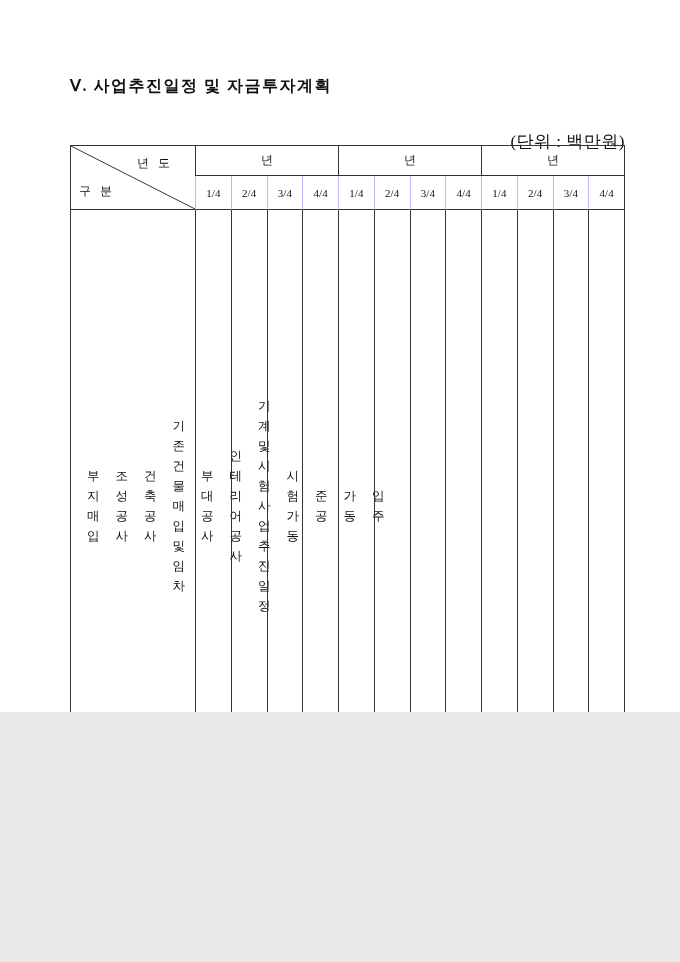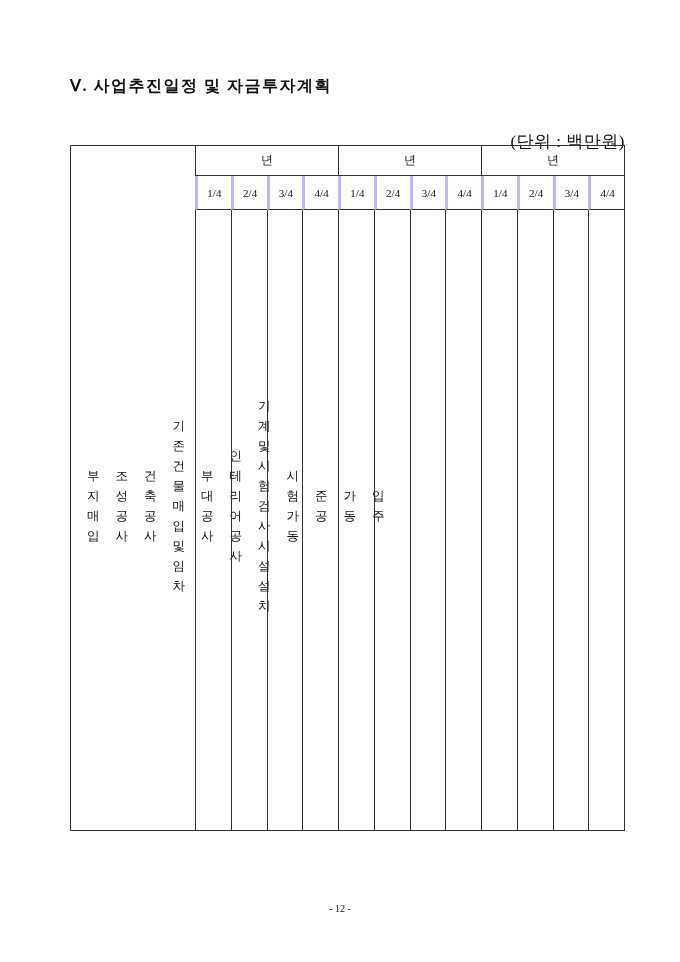--- a/index.html
+++ b/index.html
@@ -1,20 +1,20 @@
 <!DOCTYPE html>
 <html><head>
 <meta charset="utf-8">
 <style>
   * { margin: 0; padding: 0; box-sizing: border-box; }
   html, body { background: #e8e8e8; }
   .page {
     position: relative;
     width: 680px;
-    height: 962px;
+    height: 712px;
     margin: 0 auto;
     background: #ffffff;
     font-family: "Liberation Serif", serif;
     color: #111;
   }
   .title {
     position: absolute;
     left: 70px;
     top: 76px;
     font-size: 16px;
@@ -64,21 +64,21 @@
     grid-row: 1;
     border-left: 1px solid #333;
     border-bottom: 1px solid #333;
     display: flex;
     align-items: center;
     justify-content: center;
     font-size: 12px;
   }
   .q-cell {
     grid-row: 2;
-    border-left: 3px solid #c4b5fd;
+    border-left: 1px solid #c4b5fd;
     border-bottom: 1px solid #333;
     display: flex;
     align-items: center;
     justify-content: center;
     font-size: 11px;
   }
   .label-col {
     grid-column: 1;
     display: flex;
     padding: 12px 0 40px 0;
@@ -116,20 +116,27 @@
 <div class="page">
 
   <h1 class="title">Ⅴ. 사업추진일정 및 자금투자계획</h1>
 
   <div class="unit-note">(단위 : 백만원)</div>
 
   <div class="schedule-table">
 
     <div class="thead">
 
+      <div class="corner-cell">
+        <svg viewBox="0 0 124 64" preserveAspectRatio="none">
+          <line x1="0" y1="0" x2="124" y2="64" stroke="#333" stroke-width="1"></line>
+        </svg>
+        <span class="corner-top">년 도</span>
+        <span class="corner-bottom">구 분</span>
+      </div>
 
       <div class="year-cell" style="grid-column: 2 / 6;">년</div>
       <div class="year-cell" style="grid-column: 6 / 10;">년</div>
       <div class="year-cell" style="grid-column: 10 / 14;">년</div>
 
       <div class="q-cell" style="grid-column: 2;">1/4</div>
       <div class="q-cell" style="grid-column: 3;">2/4</div>
       <div class="q-cell" style="grid-column: 4;">3/4</div>
       <div class="q-cell" style="grid-column: 5;">4/4</div>
       <div class="q-cell" style="grid-column: 6;">1/4</div>
@@ -147,21 +154,21 @@
 
       <div class="label-col">
         <div class="row-label">부 지 매 입</div>
         <div class="row-label">조 성 공 사</div>
         <div class="row-label">건 축 공 사</div>
         <div class="row-label">기존건물매입
 및 임차</div>
         <div class="row-label">부 대 공 사</div>
         <div class="row-label">인테리어공사</div>
         <div class="row-label">기계 및 시험
-검사시설설치</div>
+사업추진일정</div>
         <div class="row-label">시 험 가 동</div>
         <div class="row-label">준        공</div>
         <div class="row-label">가        동</div>
         <div class="row-label">입        주</div>
       </div>
 
       <div class="body-cell" style="grid-column: 2;"></div>
       <div class="body-cell" style="grid-column: 3;"></div>
       <div class="body-cell" style="grid-column: 4;"></div>
       <div class="body-cell" style="grid-column: 5;"></div>

